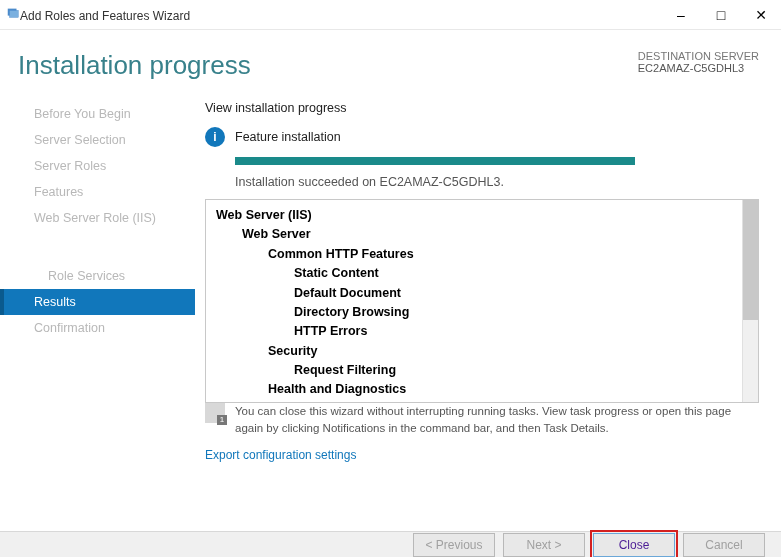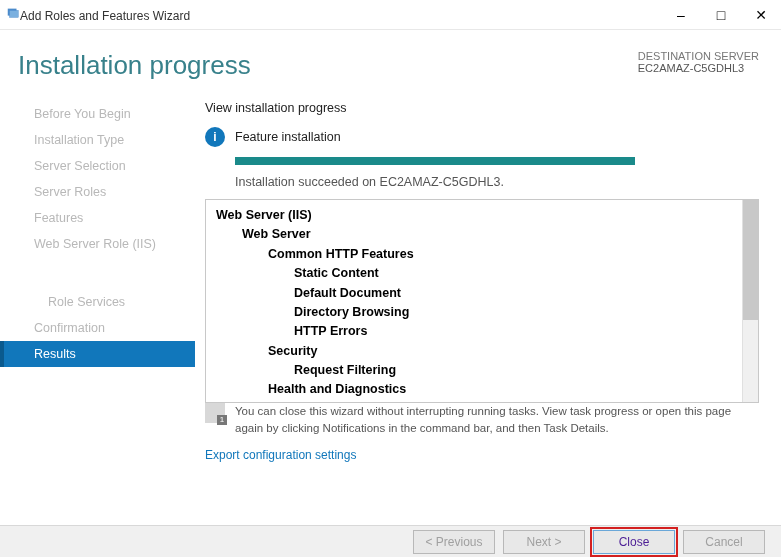--- a/index.html
+++ b/index.html
@@ -41,21 +41,21 @@
 .tree-content div { line-height: 1.55; }
 .scrollbar { width: 16px; background: #f0f0f0; border-left: 1px solid #e0e0e0; position: relative; }
 .scrollthumb { position: absolute; width: 100%; background: #c8c8c8; top: 0; height: 120px; }
 
 .note-row { display: flex; gap: 10px; font-size: 11.5px; color: #555; line-height: 1.45; }
 .flag-icon { width: 20px; height: 20px; flex-shrink: 0; background: #d8d8d8; position: relative; }
 .flag-icon::after { content: "1"; position: absolute; bottom: -2px; right: -2px; background: #777; color: #fff; font-size: 8px; width: 10px; height: 10px; display: flex; align-items: center; justify-content: center; }
 
 .export-link { color: #1177bb; font-size: 12px; margin-top: 12px; cursor: pointer; }
 
-.footer { position: absolute; bottom: 0; left: 0; right: 0; height: 32px; background: #f0f0f0; border-top: 1px solid #d8d8d8; display: flex; align-items: center; justify-content: flex-end; padding-right: 16px; gap: 8px; }
+.footer { position: absolute; bottom: 0; left: 0; right: 0; height: 26px; background: #f0f0f0; border-top: 1px solid #d8d8d8; display: flex; align-items: center; justify-content: flex-end; padding-right: 16px; gap: 8px; }
 .btn { min-width: 82px; height: 24px; background: #e8e8e8; border: 1px solid #b8b8b8; font-size: 12px; color: #4c1d95; cursor: pointer; display: flex; align-items: center; justify-content: center; }
 .btn.disabled { color: #a0a0a0; cursor: default; }
 .btn.highlight { outline: 2px solid #d32020; outline-offset: 1px; border: 1px solid #6aa7d8; }
 </style>
 </head>
 <body>
 
 <div class="titlebar">
   <div class="titlebar-left">
     <span class="titlebar-icon">
@@ -77,28 +77,27 @@
   <div class="page-title">Installation progress</div>
   <div class="dest">
     <div class="lbl">DESTINATION SERVER</div>
     <div>EC2AMAZ-C5GDHL3</div>
   </div>
 </div>
 
 <div class="body">
   <div class="sidebar">
     <div class="sidebar-item">Before You Begin</div>
-    <div class="sidebar-item">Installation Type</div>
     <div class="sidebar-item">Server Selection</div>
     <div class="sidebar-item">Server Roles</div>
     <div class="sidebar-item">Features</div>
     <div class="sidebar-item">Web Server Role (IIS)</div>
     <div class="sidebar-item sub">Role Services</div>
+    <div class="sidebar-item active">Results</div>
     <div class="sidebar-item">Confirmation</div>
-    <div class="sidebar-item active">Results</div>
   </div>
 
   <div class="main">
     <div class="section-title">View installation progress</div>
 
     <div class="feature-row">
       <div class="info-icon">i</div>
       <div class="feature-label">Feature installation</div>
     </div>
 

